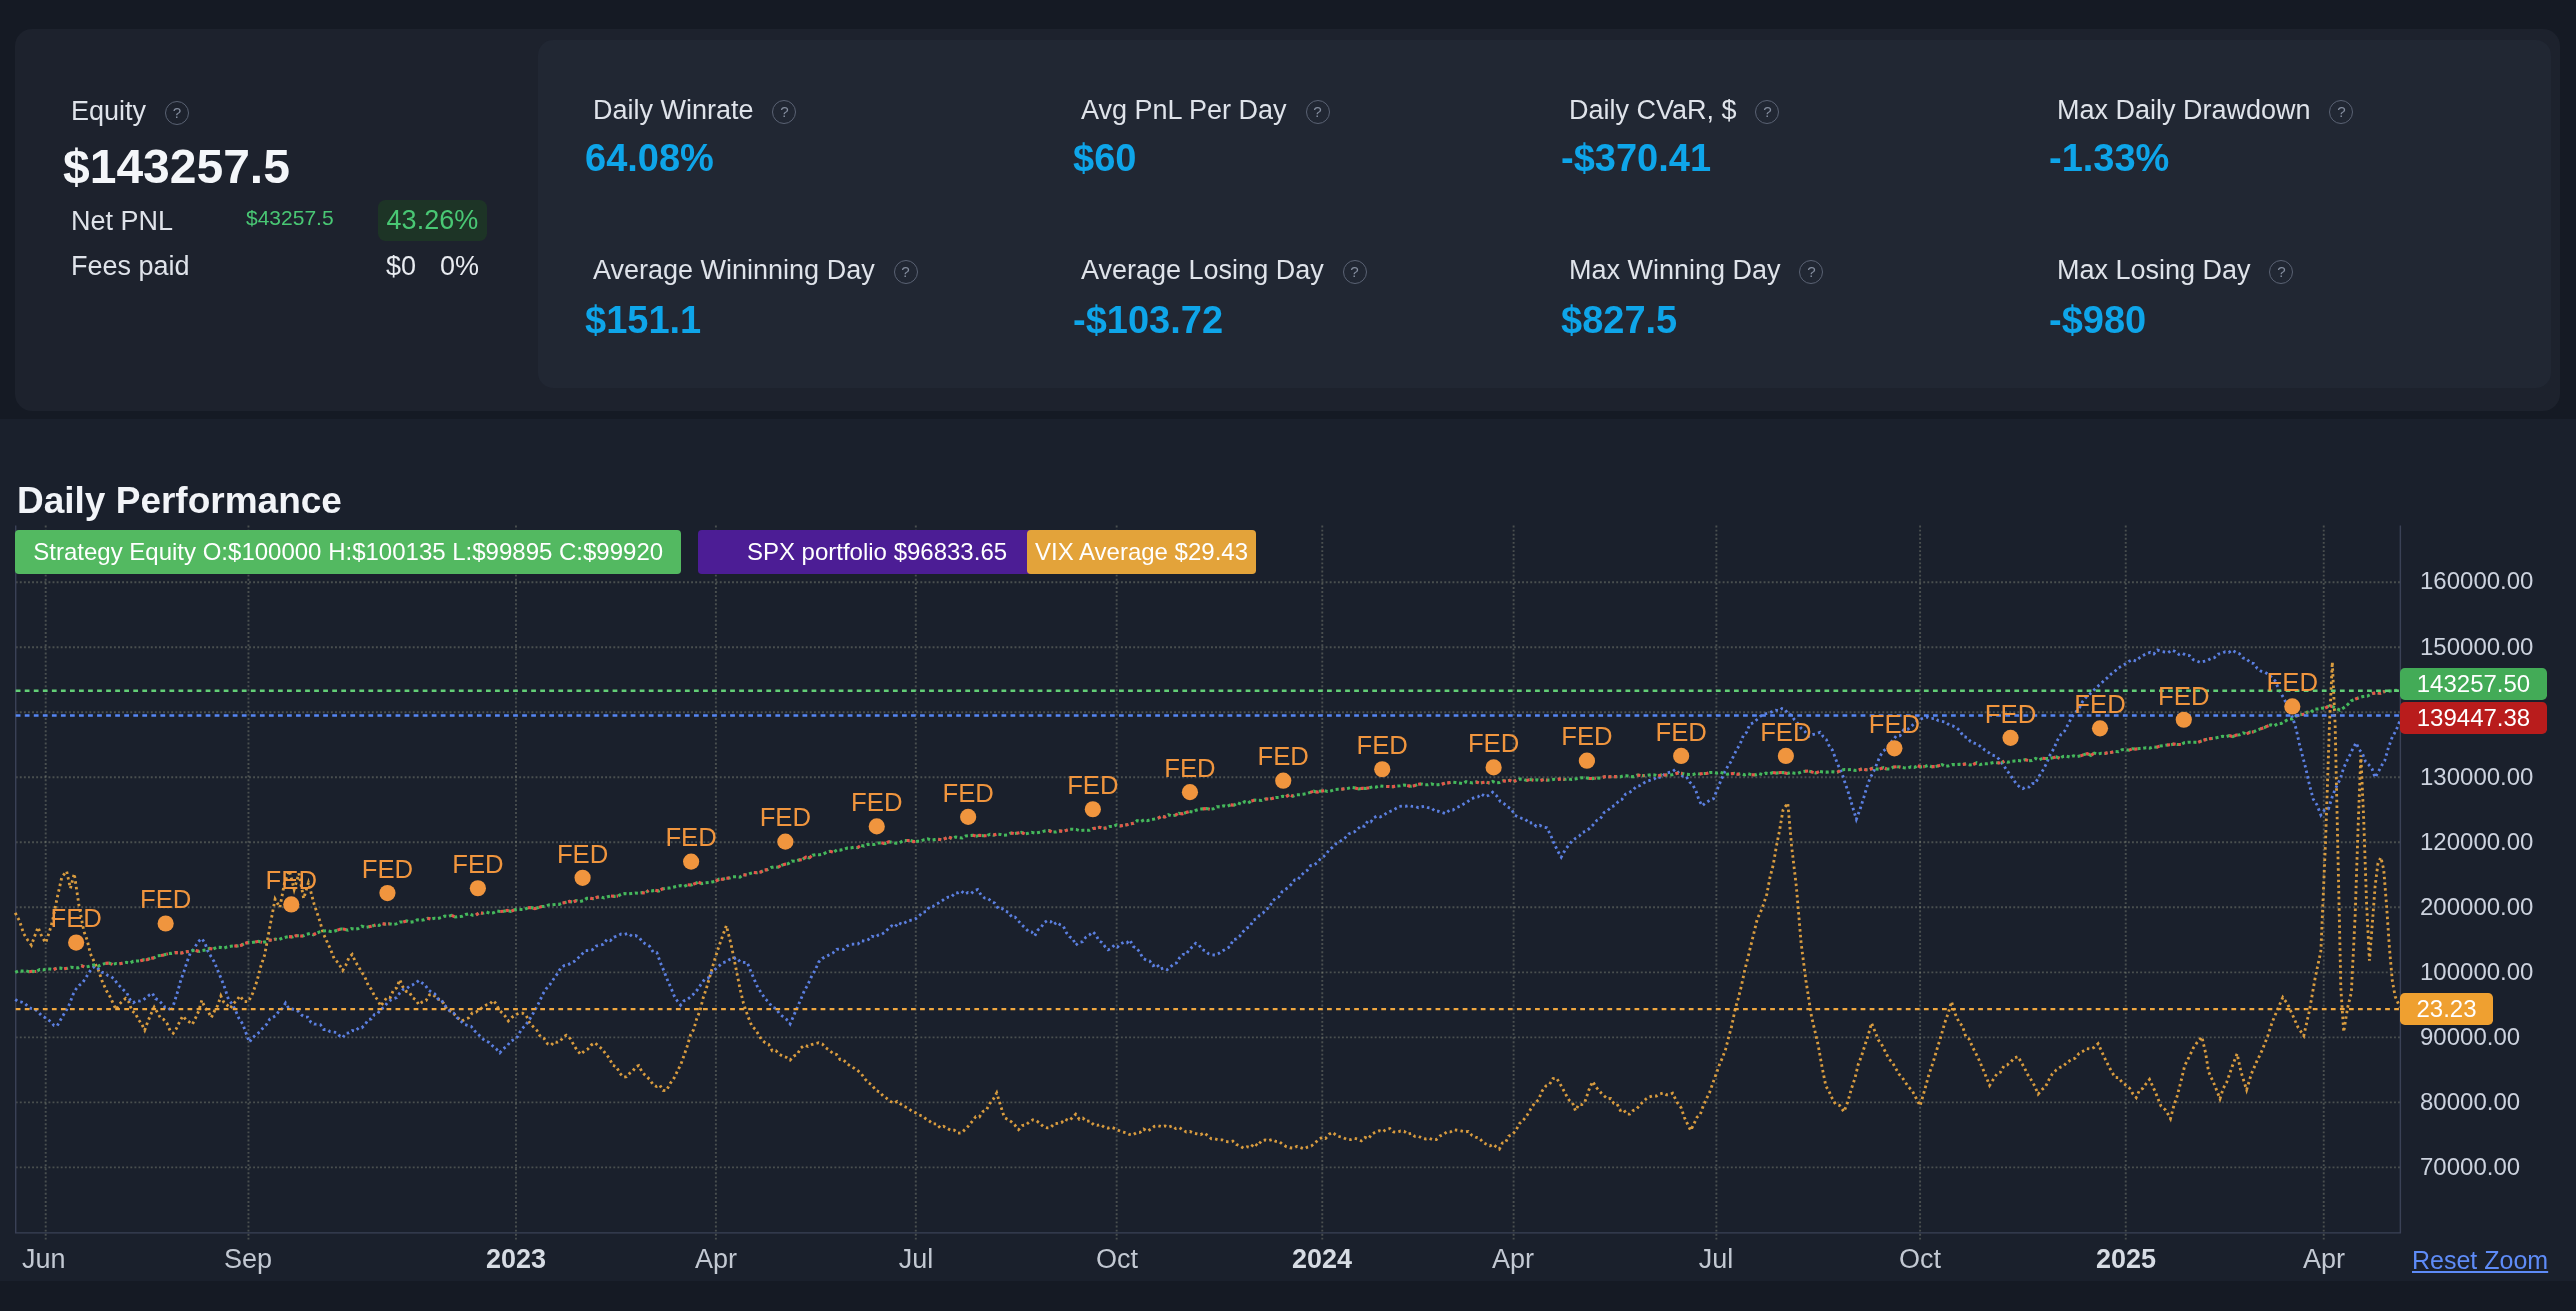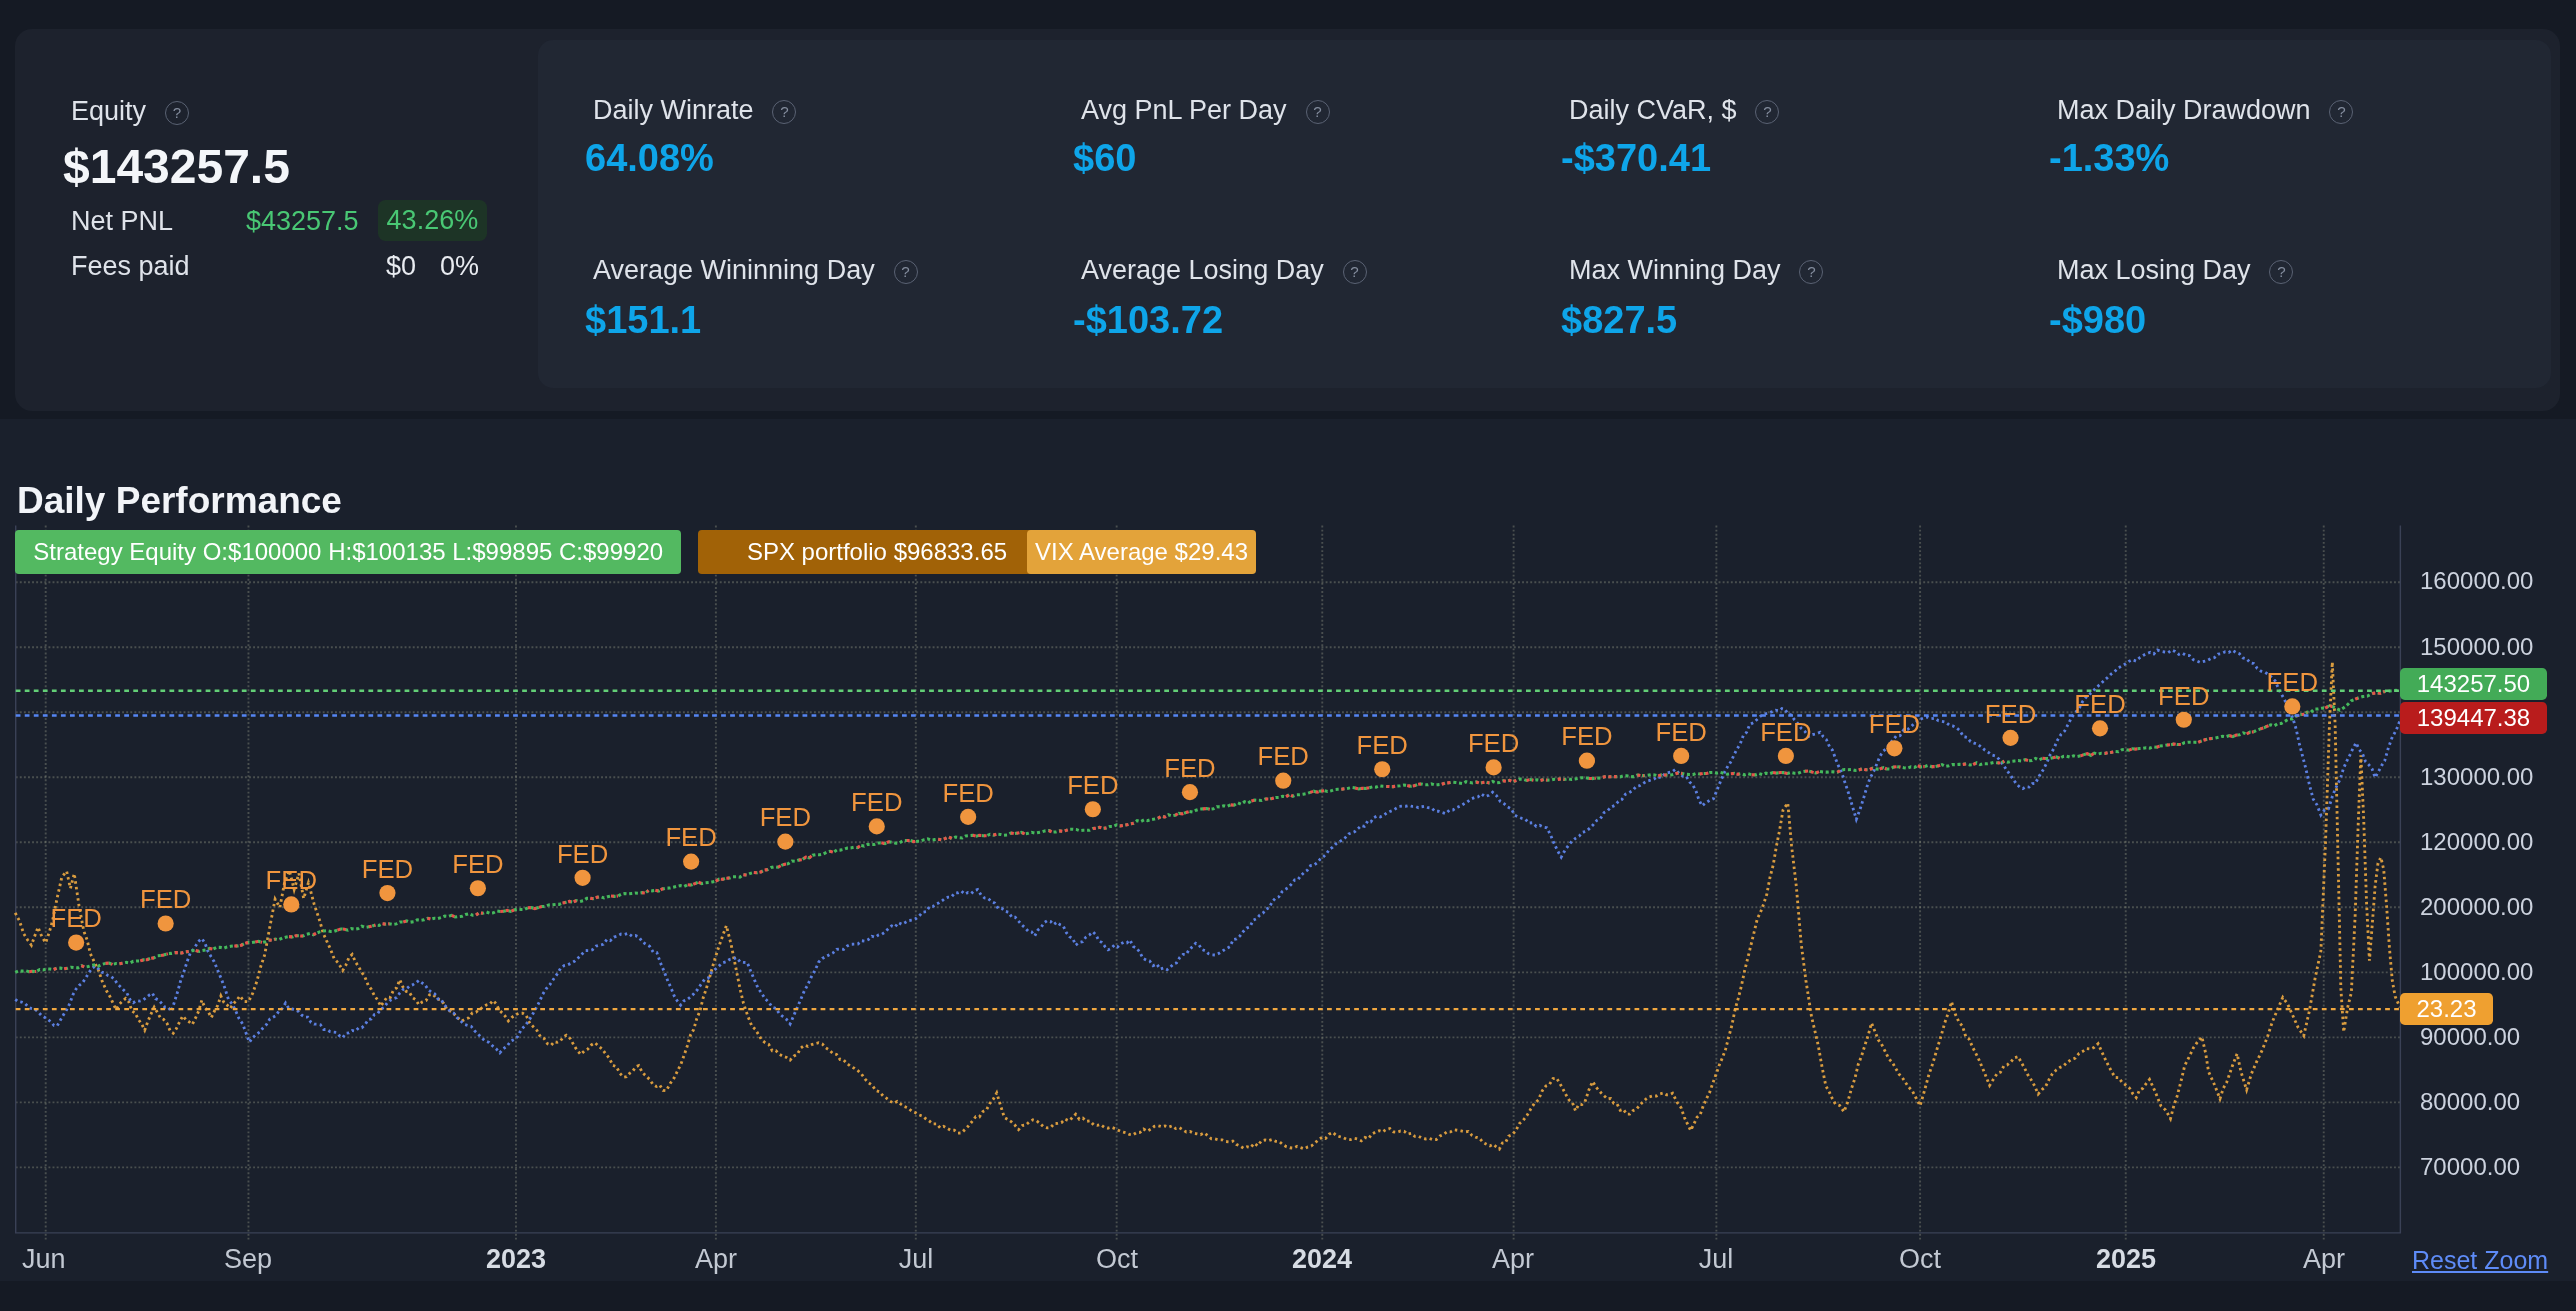--- a/index.html
+++ b/index.html
@@ -23,21 +23,21 @@
 <body>
 <div id="page">
   <div id="chartpanel"></div>
   <div id="card">
     <div id="innercard"></div>
   </div>
 
   <div class="slab" style="left:63px;top:96px">Equity <span class="q">?</span></div>
   <div class="abs" style="left:63px;top:139px;font-size:48px;font-weight:700;color:#f4f6f9">$143257.5</div>
   <div class="slab" style="left:63px;top:206px">Net PNL</div>
-  <div class="abs" style="left:246px;top:206px;font-size:27px;color:#49c774">$43257.5</div>
+  <div class="abs" style="left:246px;top:206px;font-size:21px;color:#49c774">$43257.5</div>
   <div class="abs" style="left:378px;top:200px;background:#1d3426;border-radius:7.6px;padding:4.8px 8.6px;font-size:27px;color:#49c774">43.26%</div>
   <div class="slab" style="left:63px;top:251px">Fees paid</div>
   <div class="abs" style="left:386px;top:251px;font-size:27px;color:#e8ebf0">$0</div>
   <div class="abs" style="left:440px;top:251px;font-size:27px;color:#e8ebf0">0%</div>
   <div class="slab" style="left:585px;top:95px">Daily Winrate <span class="q">?</span></div>
 <div class="sval" style="left:585px;top:137px">64.08%</div>
 <div class="slab" style="left:585px;top:255px">Average Wininning Day <span class="q">?</span></div>
 <div class="sval" style="left:585px;top:299px">$151.1</div>
 <div class="slab" style="left:1073px;top:95px">Avg PnL Per Day <span class="q">?</span></div>
 <div class="sval" style="left:1073px;top:137px">$60</div>
@@ -230,21 +230,21 @@
 <circle cx="2206" cy="765" r="8.5"></circle>
 <text x="2206" y="749" text-anchor="middle" font-family="Liberation Sans, sans-serif" font-size="27" fill="#f0953e">FED</text>
 <circle cx="2294" cy="756" r="8.5"></circle>
 <text x="2294" y="740" text-anchor="middle" font-family="Liberation Sans, sans-serif" font-size="27" fill="#f0953e">FED</text>
 <circle cx="2408" cy="742" r="8.5"></circle>
 <text x="2408" y="726" text-anchor="middle" font-family="Liberation Sans, sans-serif" font-size="27" fill="#f0953e">FED</text>
 </g>
 </svg>
 
   <div class="badge" style="left:15.2px;width:666px;background:#53b961">Strategy Equity O:$100000 H:$100135 L:$99895 C:$99920</div>
-  <div class="badge" style="left:698px;width:358px;background:#a16207">SPX portfolio $96833.65</div>
+  <div class="badge" style="left:698px;width:358px;background:#4c1d95">SPX portfolio $96833.65</div>
   <div class="badge" style="left:1027px;width:229px;background:#e3a33a">VIX Average $29.43</div>
 
   <div class="ylab" style="top:567px">160000.00</div>
 <div class="ylab" style="top:633px">150000.00</div>
 <div class="ylab" style="top:763px">130000.00</div>
 <div class="ylab" style="top:828px">120000.00</div>
 <div class="ylab" style="top:893px">200000.00</div>
 <div class="ylab" style="top:958px">100000.00</div>
 <div class="ylab" style="top:1023px">90000.00</div>
 <div class="ylab" style="top:1088px">80000.00</div>

